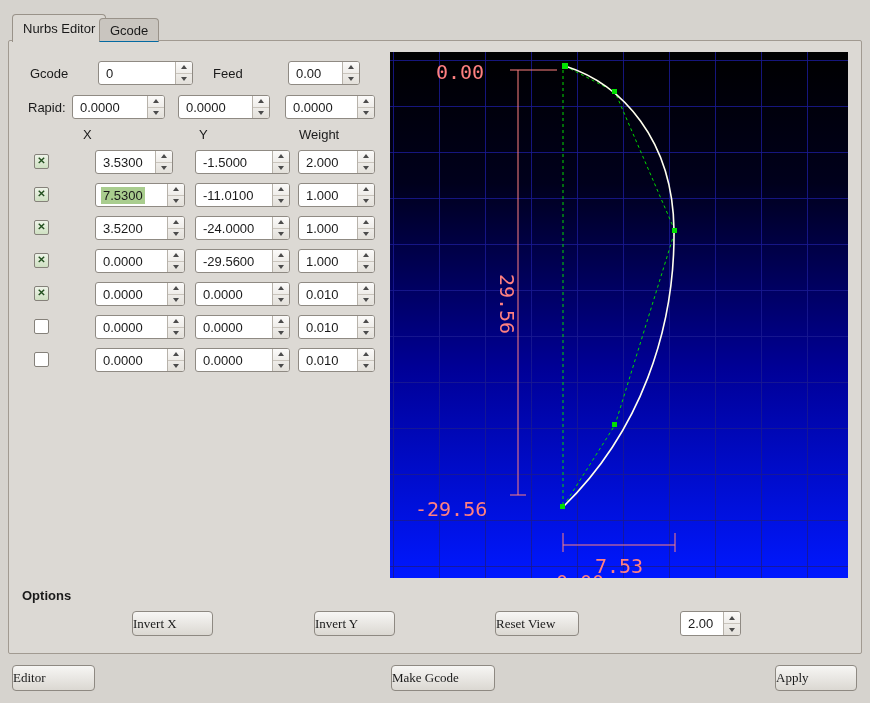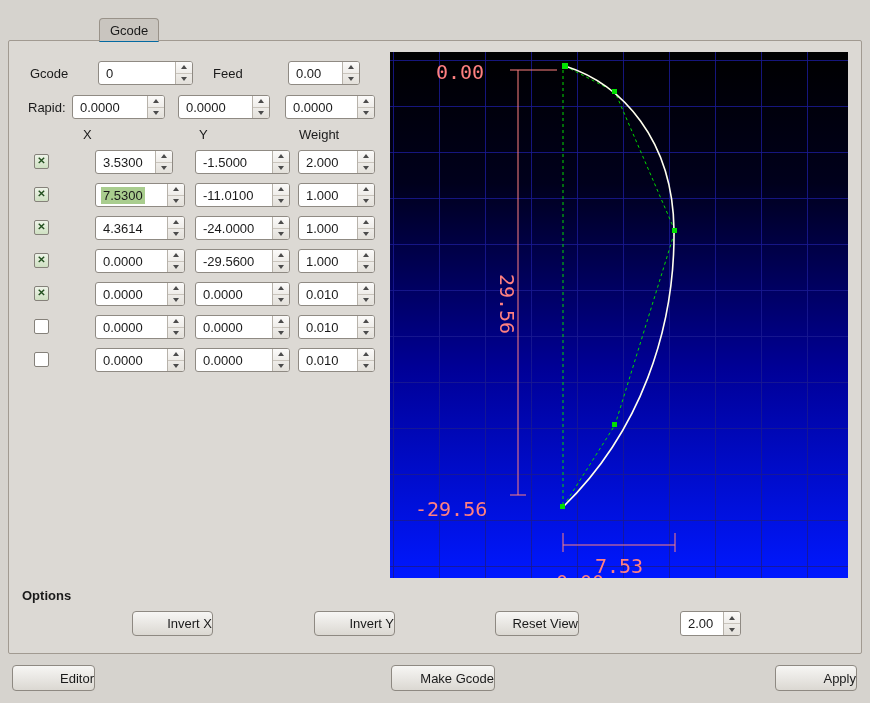--- a/index.html
+++ b/index.html
@@ -16,36 +16,39 @@
   .spin .val span{padding:1px 2px;}
   .spin .val span.sel{background:#a9cd8e;}
   .spin .btns{width:16px;display:flex;flex-direction:column;border-left:1px solid #b7b2aa;background:linear-gradient(#fbfaf9,#e3e0da);border-radius:0 2px 2px 0;}
   .spin .b{flex:1;display:flex;align-items:center;justify-content:center;cursor:default;}
   .spin .b + .b{border-top:1px solid #c9c4bc;}
   .spin .b.up::after{content:'';width:0;height:0;border-left:3px solid transparent;border-right:3px solid transparent;border-bottom:4px solid #4b4b4b;}
   .spin .b.dn::after{content:'';width:0;height:0;border-left:3px solid transparent;border-right:3px solid transparent;border-top:4px solid #4b4b4b;}
   .cb{position:absolute;width:15px;height:15px;background:#ffffff;border:1px solid #85817a;border-radius:2px;box-sizing:border-box;z-index:3;}
   .cb.on{background:linear-gradient(#eef3e8,#cfe0c2);}
   .cb.on::after{content:'\2715';position:absolute;left:0;top:-1px;width:13px;height:13px;display:flex;align-items:center;justify-content:center;font-size:10px;font-weight:bold;color:#23501f;}
-  .btn{position:absolute;display:flex;align-items:center;justify-content:flex-end;background:linear-gradient(#f7f6f4,#dbd8d2);border:1px solid #8e8982;border-radius:4px;font-size:13px;color:#1a1a1a;box-sizing:border-box;z-index:3;cursor:default;}
+  .btn{position:absolute;display:flex;align-items:center;justify-content:flex-start;background:linear-gradient(#f7f6f4,#dbd8d2);border:1px solid #8e8982;border-radius:4px;font-size:13px;color:#1a1a1a;box-sizing:border-box;z-index:3;cursor:default;font-family:Liberation Serif, serif;}
   .canvas{position:absolute;left:390px;top:52px;width:458px;height:526px;z-index:3;
     background-image:
       repeating-linear-gradient(90deg, rgba(25,25,145,0.85) 0 1px, transparent 1px 46px),
       repeating-linear-gradient(180deg, rgba(25,25,145,0.85) 0 1px, transparent 1px 46px),
       linear-gradient(180deg,#000000 0%,#00001c 25%,#000096 60%,#0018ff 100%);
     background-position:3px 0,0 8px,0 0;}
   .canvas svg{position:absolute;left:0;top:0;}
 </style>
 </head>
 <body>
 
 <div class="window">
 
   <div class="frame"></div>
 
+  <div class="tab active" style="left:12px">
+      <span>Nurbs Editor</span>
+    </div>
   <div class="tab inactive" style="left:99px">
       <span>Gcode</span>
     </div>
 
   <span class="lbl" style="left:30px;top:66px">Gcode</span>
   <div class="spin" style="left:98px;top:61px;width:95px">
       <div class="val">
         <span>0</span>
       </div>
       <div class="btns">
@@ -151,21 +154,21 @@
       </div>
       <div class="btns">
         <div class="b up"></div>
         <div class="b dn"></div>
       </div>
     </div>
 
   <div class="cb on" style="left:34px;top:220px"></div>
   <div class="spin" style="left:95px;top:216px;width:90px">
       <div class="val">
-        <span>4.3614</span>
+        <span>3.5200</span>
       </div>
       <div class="btns">
         <div class="b up"></div>
         <div class="b dn"></div>
       </div>
     </div>
   <div class="spin" style="left:195px;top:216px;width:95px">
       <div class="val">
         <span>-24.0000</span>
       </div>

